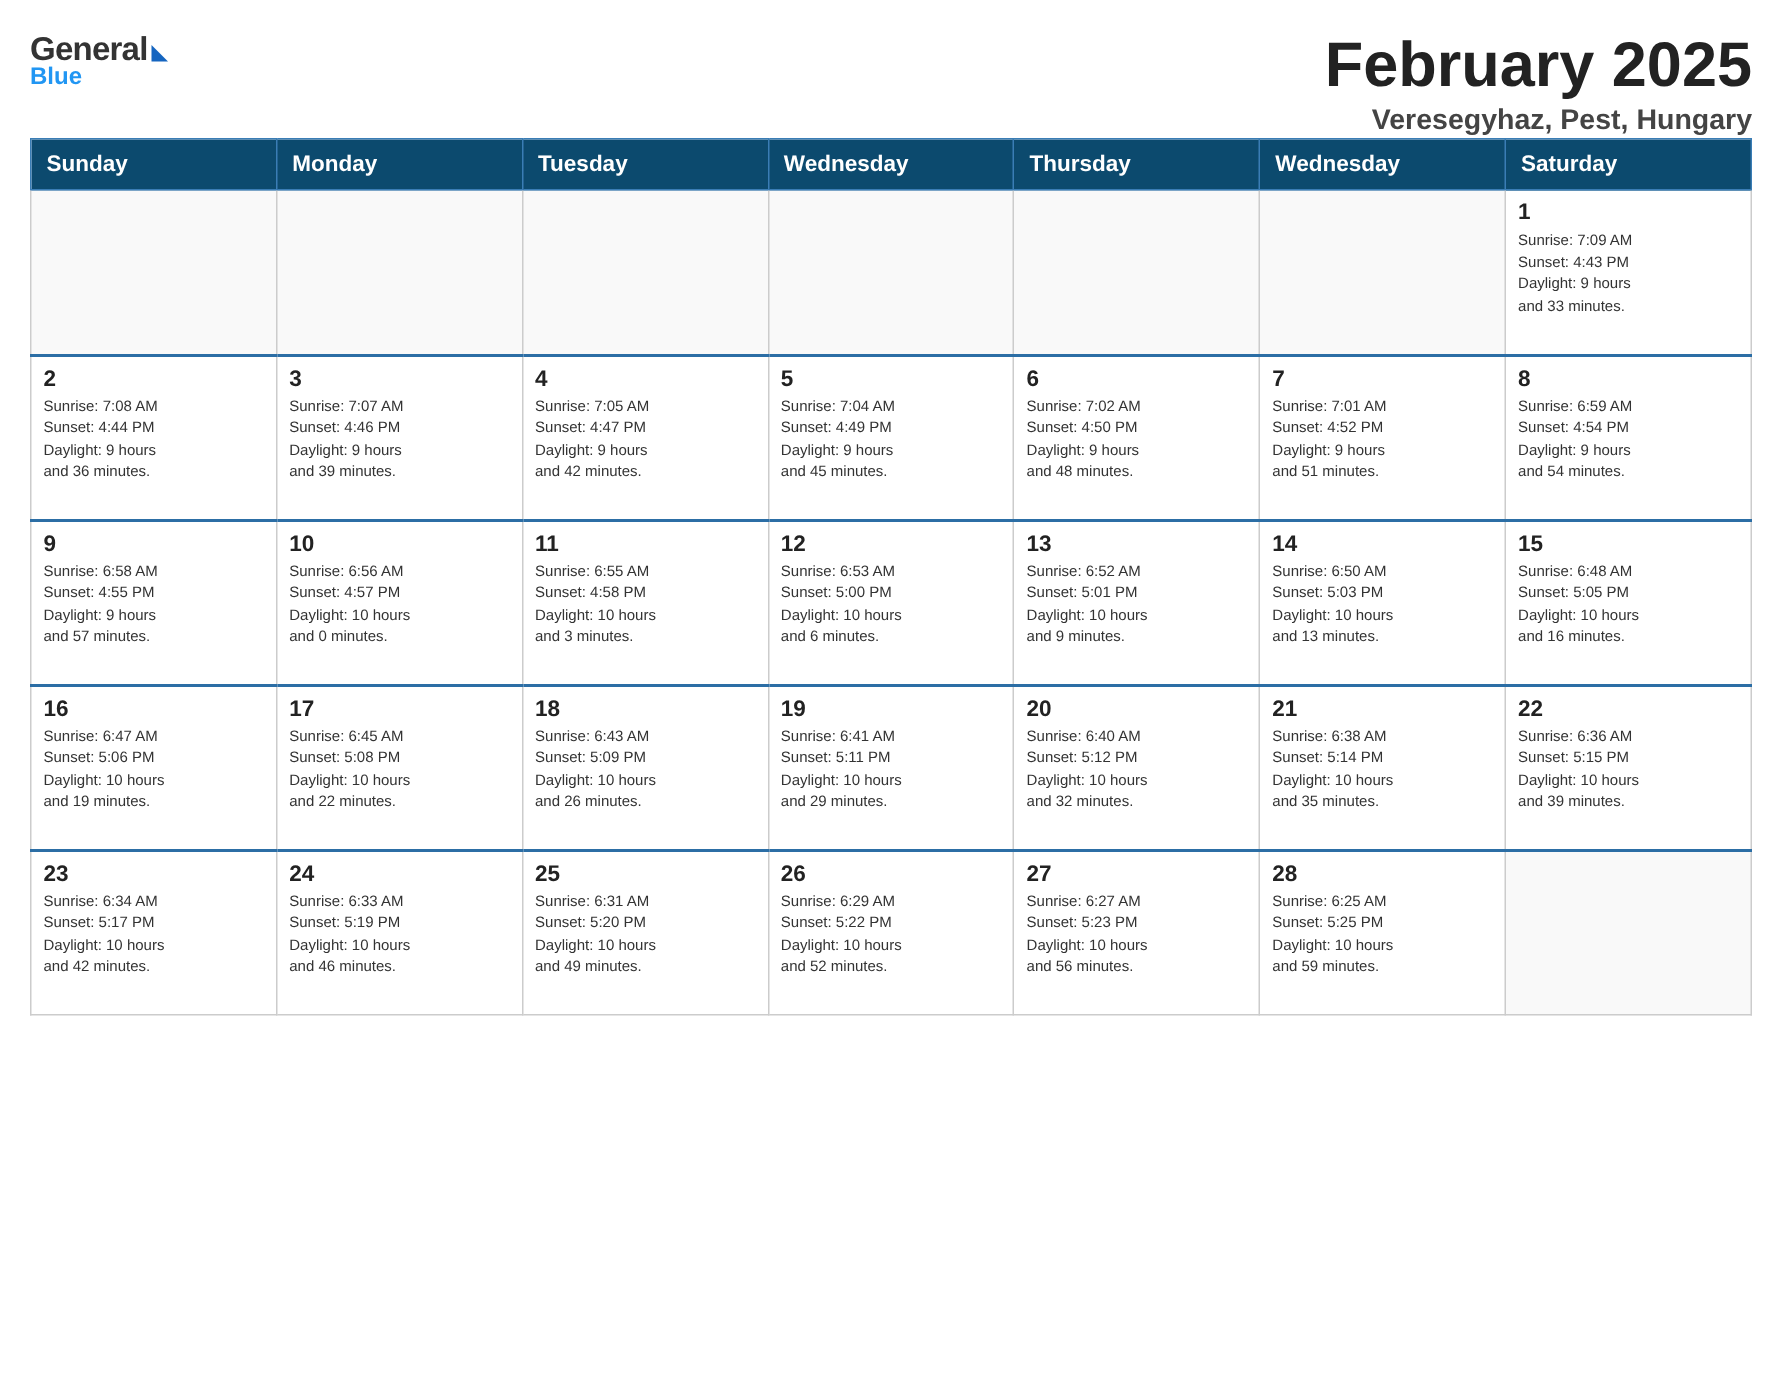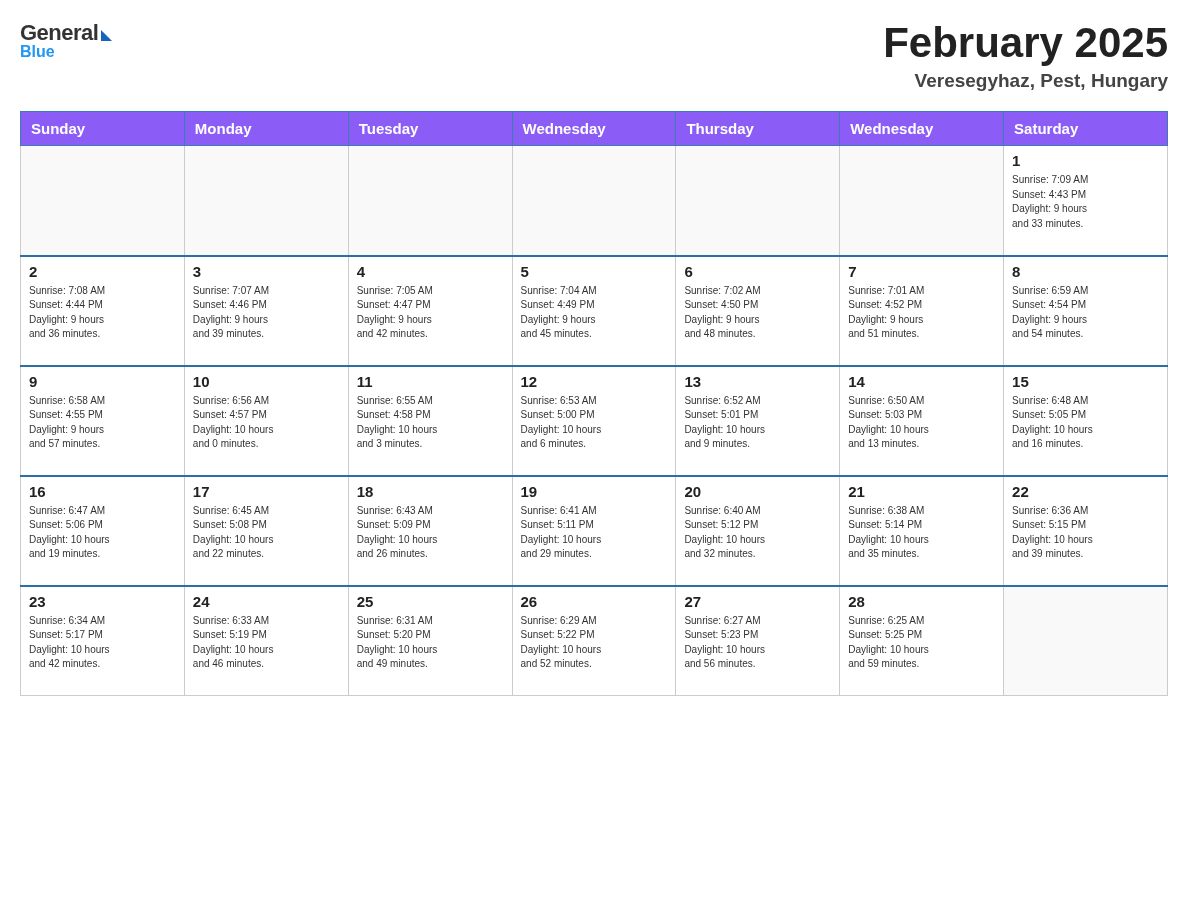--- a/index.html
+++ b/index.html
@@ -7,21 +7,21 @@
       font-family: Arial, Helvetica, sans-serif;
       background: #fff;
       padding: 20px;
       width: 1188px;
       min-height: 918px;
     }
     .header {
       display: flex;
       justify-content: space-between;
       align-items: flex-start;
-      margin-bottom: 19px;
+      margin-bottom: 0;
     }
     .logo {
       display: flex;
       align-items: center;
       gap: 2px;
     }
     .logo-general {
       font-size: 22px;
       font-weight: bold;
       color: #333;
@@ -56,21 +56,21 @@
       color: #444;
       margin-top: 4px;
       font-weight: bold;
     }
     .calendar {
       width: 100%;
       border-collapse: collapse;
       border: 1px solid #ccc;
     }
     .calendar th {
-      background-color: #8b5cf6;
+      background-color: #0c4a6e;
       color: #fff;
       font-size: 15px;
       font-weight: bold;
       padding: 8px 10px;
       text-align: left;
       border: 1px solid #3a7db5;
     }
     .calendar td {
       width: 14.28%;
       vertical-align: top;

